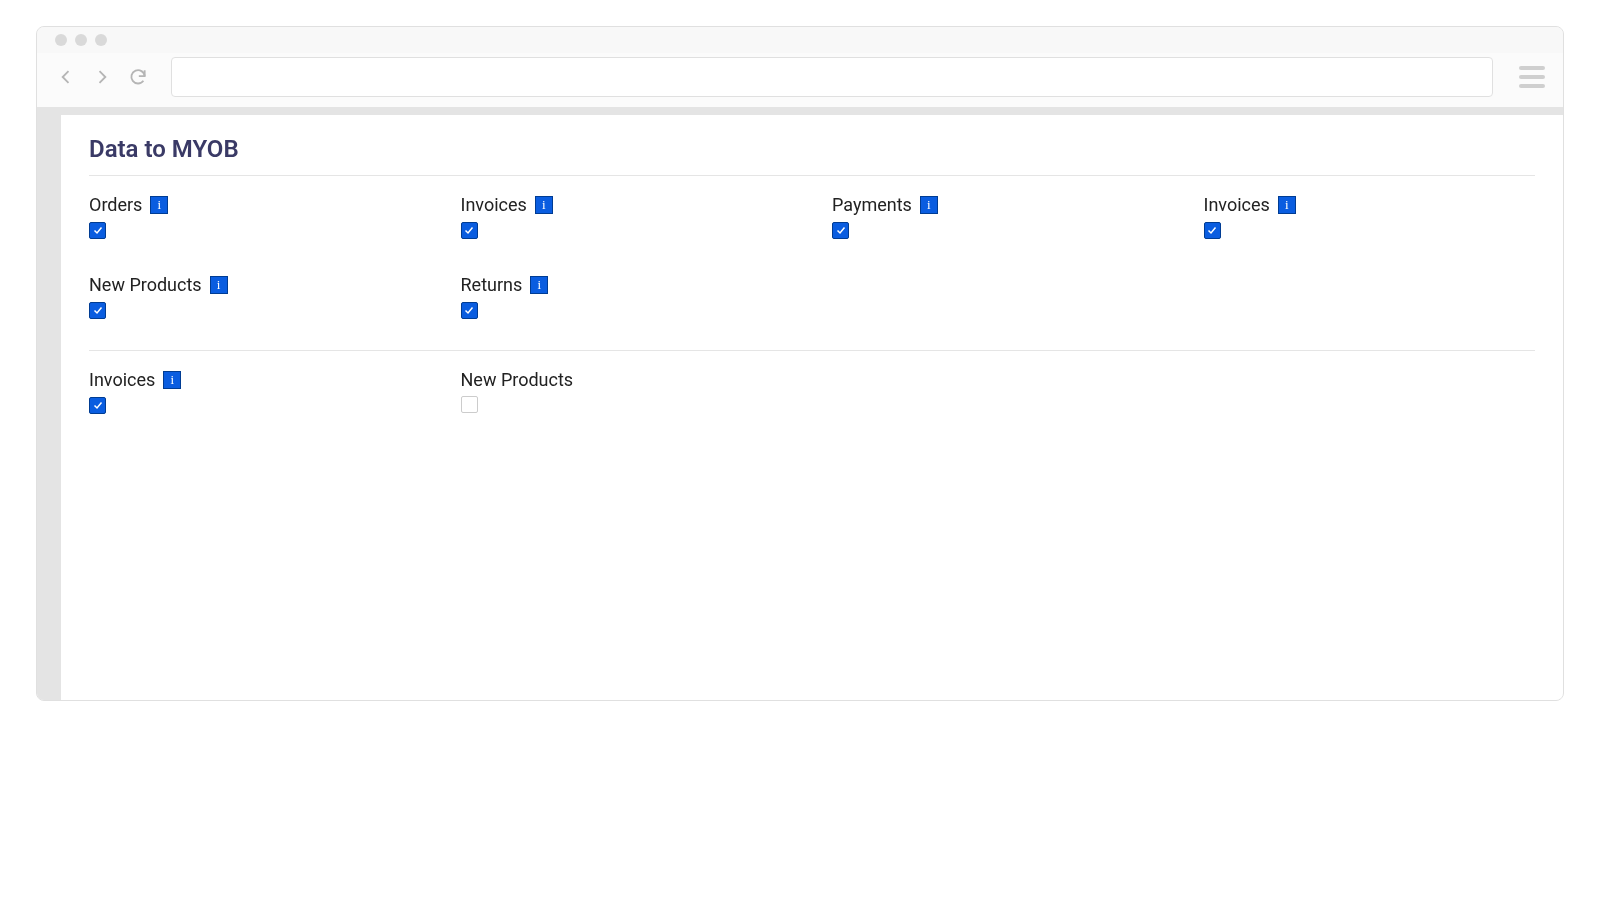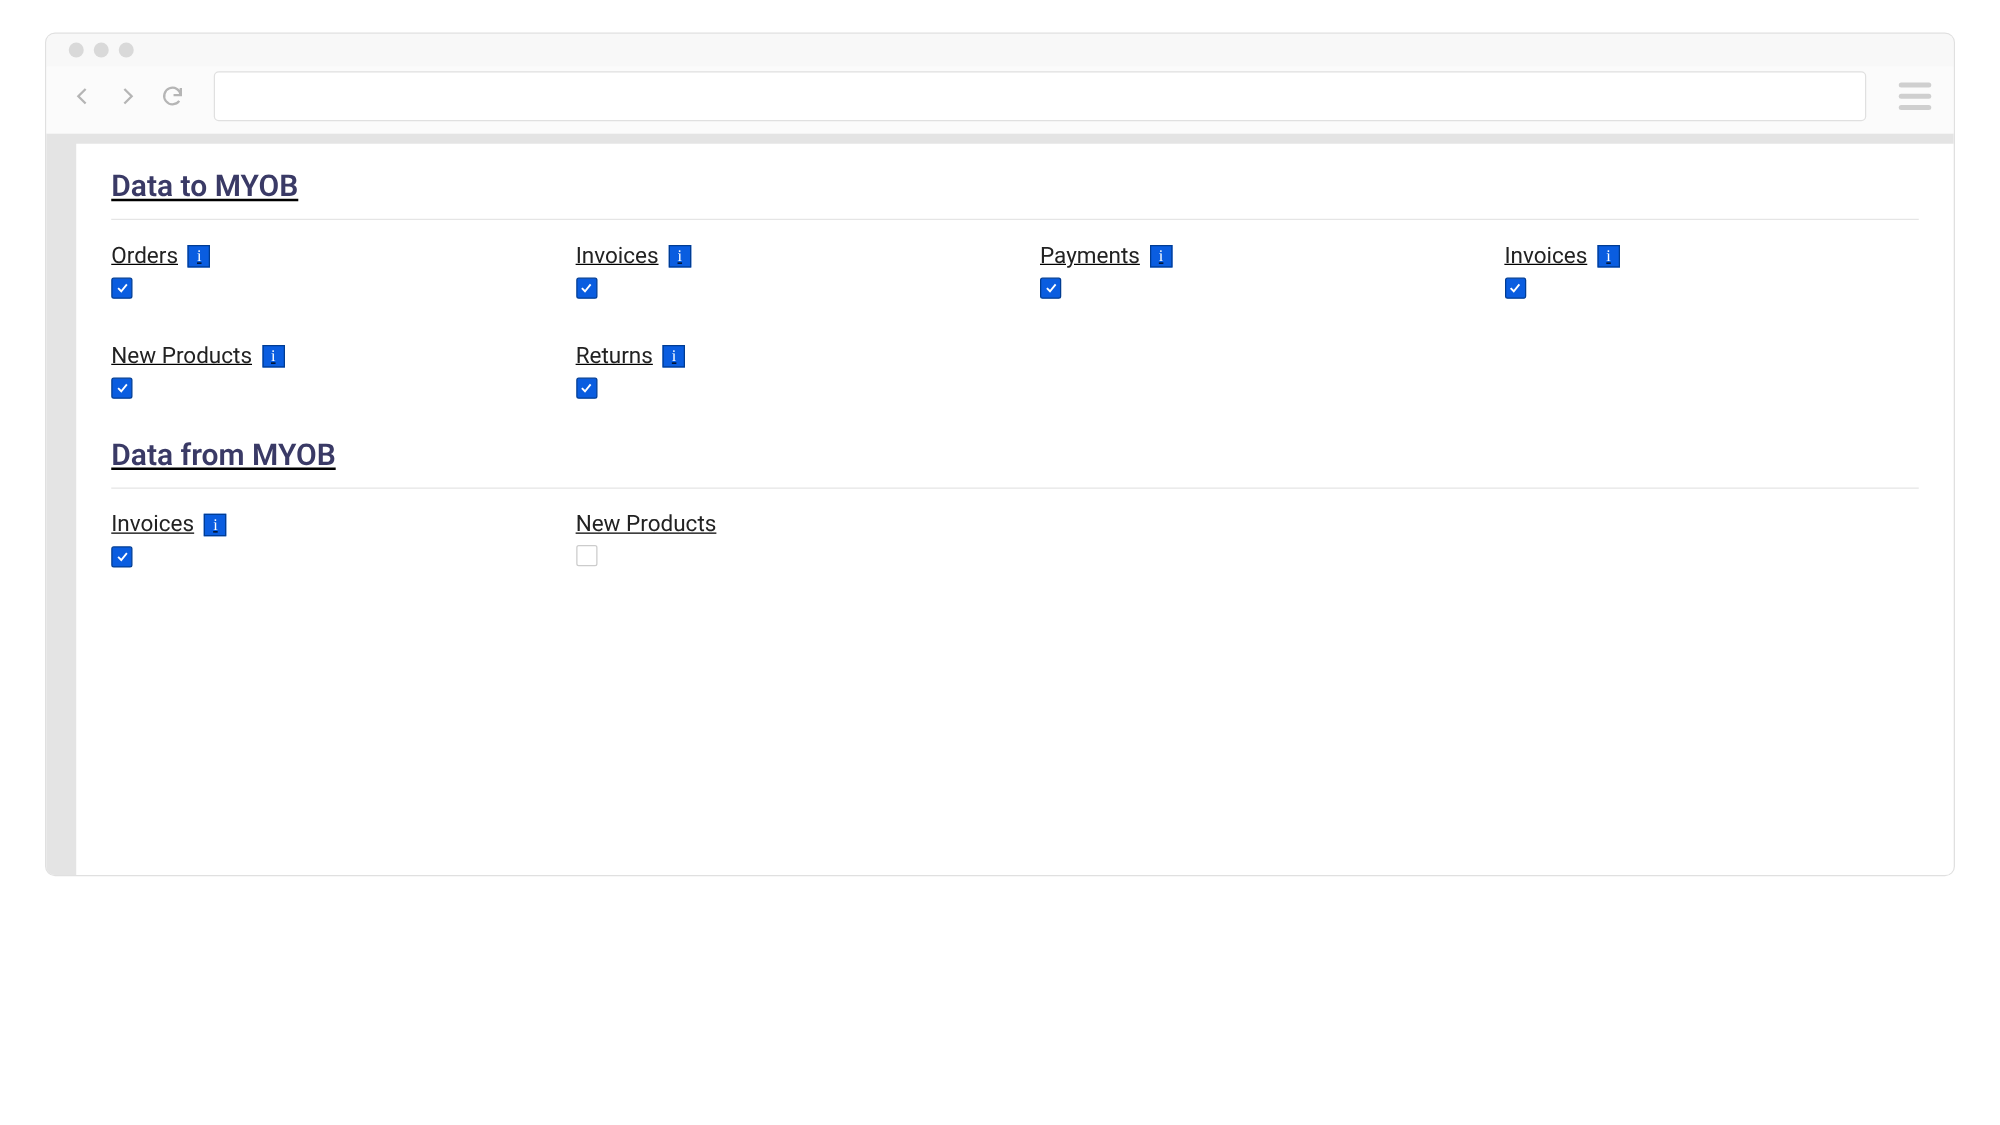--- a/index.html
+++ b/index.html
@@ -119,21 +119,20 @@
     bottom: 0;
     background: #e4e4e4;
     padding-left: 24px;
     padding-top: 8px;
   }
   .content-inner {
     background: #fff;
     height: 100%;
     padding: 20px 28px 0 28px;
     overflow: hidden;
-    text-decoration: underline;
   }
   .section-title {
     font-size: 24px;
     font-weight: 600;
     color: #3a3a66;
     margin-bottom: 12px;
   }
   hr.section-divider {
     border: none;
     border-top: 1px solid #e5e5e5;
@@ -281,21 +280,20 @@
           <div class="option-item"><div class="option-label-row">
               <span>Returns</span>
               <span class="info-badge">i</span>
             </div><span class="chk checked">
               <svg viewBox="0 0 24 24">
                 <polyline points="5 13 10 18 19 7"></polyline>
               </svg>
             </span></div>
         </div>
 
-      <div class="section-title">Data from MYOB</div>
       <hr class="section-divider">
       <div class="options-grid" id="grid-from-myob">
           <div class="option-item"><div class="option-label-row">
               <span>Invoices</span>
               <span class="info-badge">i</span>
             </div><span class="chk checked">
               <svg viewBox="0 0 24 24">
                 <polyline points="5 13 10 18 19 7"></polyline>
               </svg>
             </span></div>

